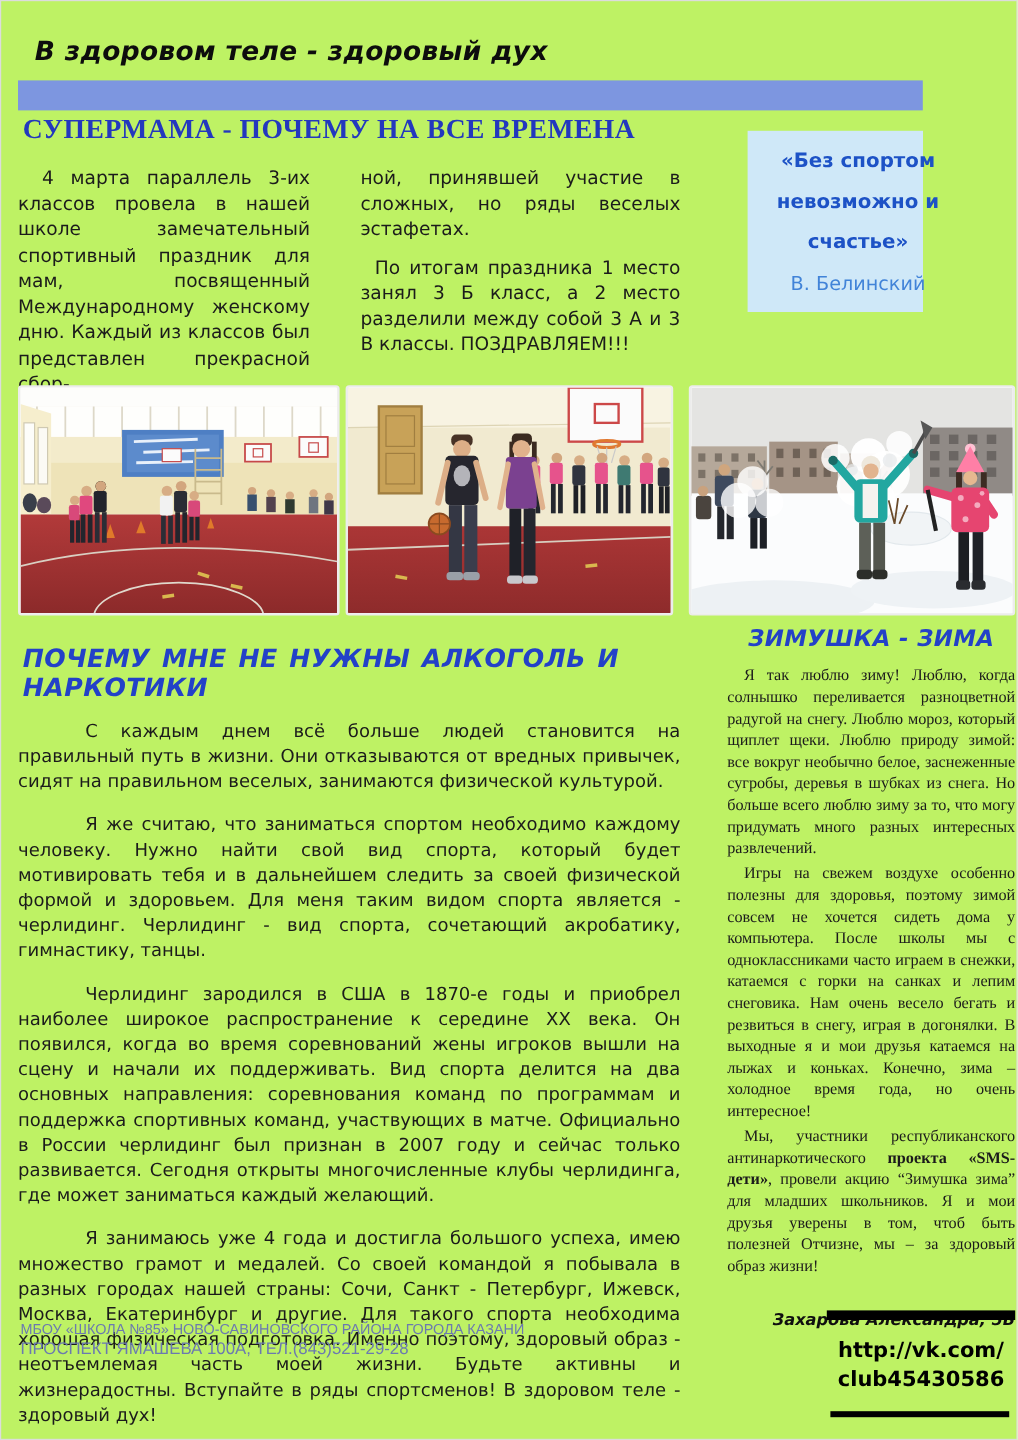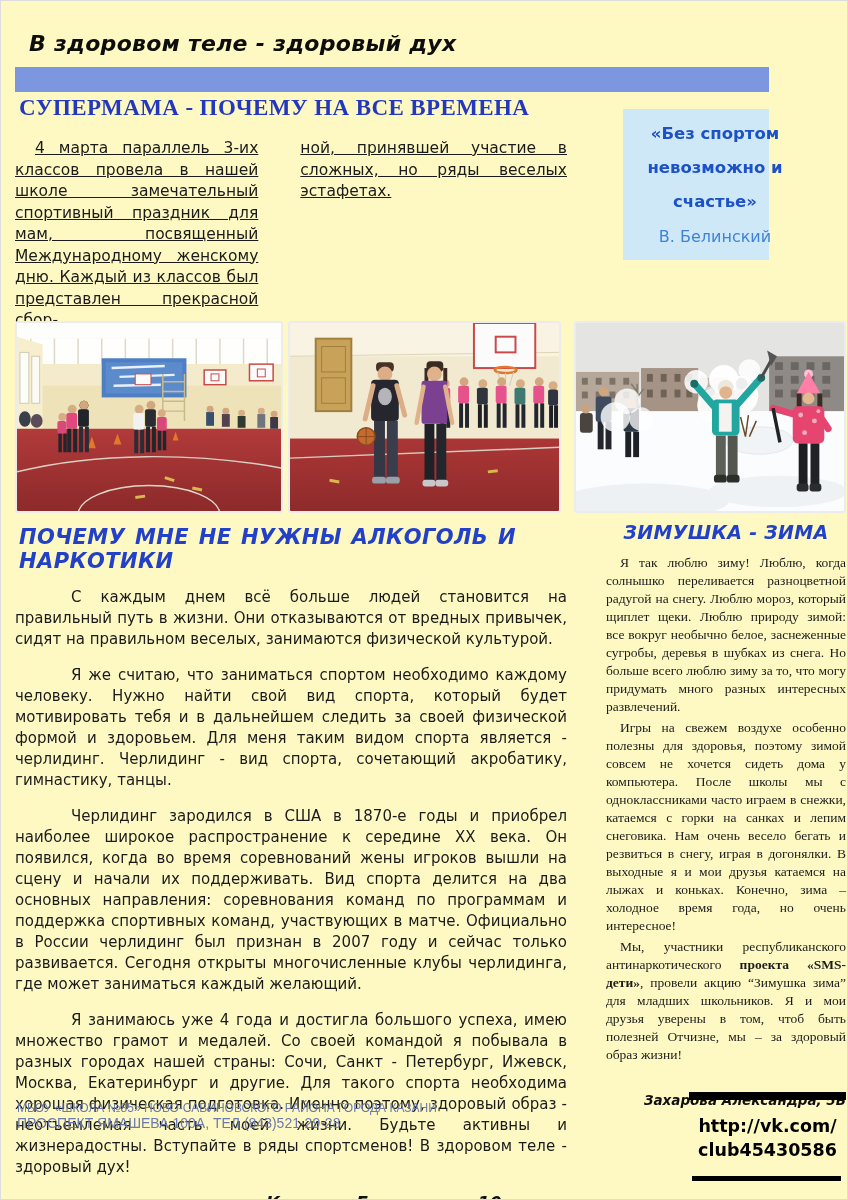--- a/index.html
+++ b/index.html
@@ -1,35 +1,35 @@
 <!DOCTYPE html>
 <html><head>
 <meta charset="utf-8">
 <style>
   html,body{margin:0;padding:0;background:#fff;}
   .page{
-    position:relative;width:848px;height:1200px;background:#fef9c3;
+    position:relative;width:848px;height:1200px;background:#bef264;
     border:1px solid #dcdcdc;box-sizing:border-box;overflow:hidden;
     font-family:"DejaVu Sans",sans-serif;color:#1b1b1b;
   }
   
   .masthead{
     position:absolute;left:28px;top:30px;
     font:italic bold 22px "DejaVu Sans",sans-serif;color:#0d0d0d;letter-spacing:.3px;
   }
   .banner-bar{
     position:absolute;left:14px;top:66px;width:754px;height:25px;background:#7d96e0;
   }
   
   .article1{position:absolute;left:14px;top:94px;width:552px;}
   .article1 h1{
     margin:0 0 17px 4px;
     font:bold 23px "Liberation Serif",serif;color:#2338be;letter-spacing:.4px;
   }
-  .a1cols{display:flex;gap:42px;text-decoration:underline;}
+  .a1cols{display:flex;gap:42px;}
   .a1col{font-size:15.5px;line-height:21.5px;text-align:justify;}
   .a1col p{margin:0;}
   .col1{width:250px;text-indent:20px;}
   .col2{width:274px;}
   .col2 .p2{margin-top:10px;text-indent:12px;}
   
   .quote{
     position:absolute;left:622px;top:108px;width:184px;padding:16px 0 14px;
     text-align:center;
     background:linear-gradient(90deg,#cfe8f8 0,#cfe8f8 146px,rgba(255,255,255,0) 146px);
@@ -44,21 +44,21 @@
     position:absolute;top:320px;height:192px;border:2px solid #ececec;border-radius:3px;
     overflow:hidden;box-sizing:border-box;background:#fff;
   }
   .photo svg{display:block;width:100%;height:100%;}
   .photo1{left:14px;width:268px;}
   .photo2{left:287px;width:273px;}
   .photo3{left:573px;width:272px;}
   
   .article2{position:absolute;left:14px;top:524px;width:552px;}
   .article2 h2{
-    margin:0 0 14px 4px;
+    margin:12px 0 14px 4px;
     font:italic bold 21px "DejaVu Sans",sans-serif;color:#2341c8;
     letter-spacing:.4px;word-spacing:2px;
   }
   .article2 p{
     margin:0 0 15px;font-size:15px;line-height:21px;text-align:justify;text-indent:56px;
   }
   .sig1{
     margin-top:8px;padding-right:4px;text-align:right;
     font:italic bold 17px "DejaVu Sans",sans-serif;color:#0f0f0f;
   }
@@ -98,20 +98,21 @@
   <div class="banner-bar"></div>
 
   <section class="article1">
     <h1>СУПЕРМАМА - ПОЧЕМУ НА ВСЕ ВРЕМЕНА</h1>
     <div class="a1cols">
       <div class="a1col col1">
         <p>4 марта параллель 3-их классов провела в нашей школе замечательный спортивный праздник для мам, посвященный Международному женскому дню. Каждый из классов был представлен прекрасной сбор-</p>
       </div>
       <div class="a1col col2">
         <p class="p1">ной, принявшей участие в сложных, но ряды веселых эстафетах.</p>
+        <p class="p2">По итогам праздника 1 место занял 3 Б класс, а 2 место разделили между собой 3 А и 3 В классы. ПОЗДРАВЛЯЕМ!!!</p>
       </div>
     </div>
   </section>
 
   <aside class="quote">
     <div class="qline">«Без спортом</div>
     <div class="qline">невозможно и</div>
     <div class="qline">счастье»</div>
     <div class="qauthor">В. Белинский</div>
   </aside>

